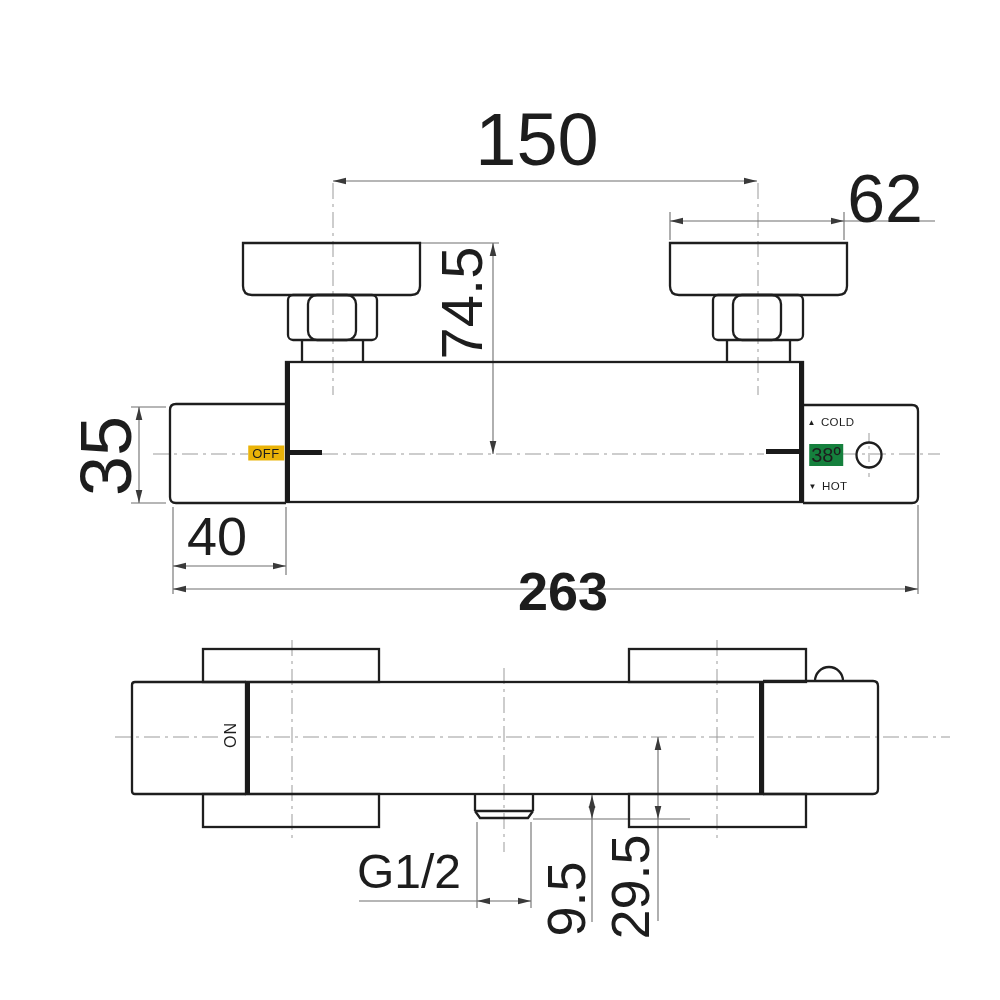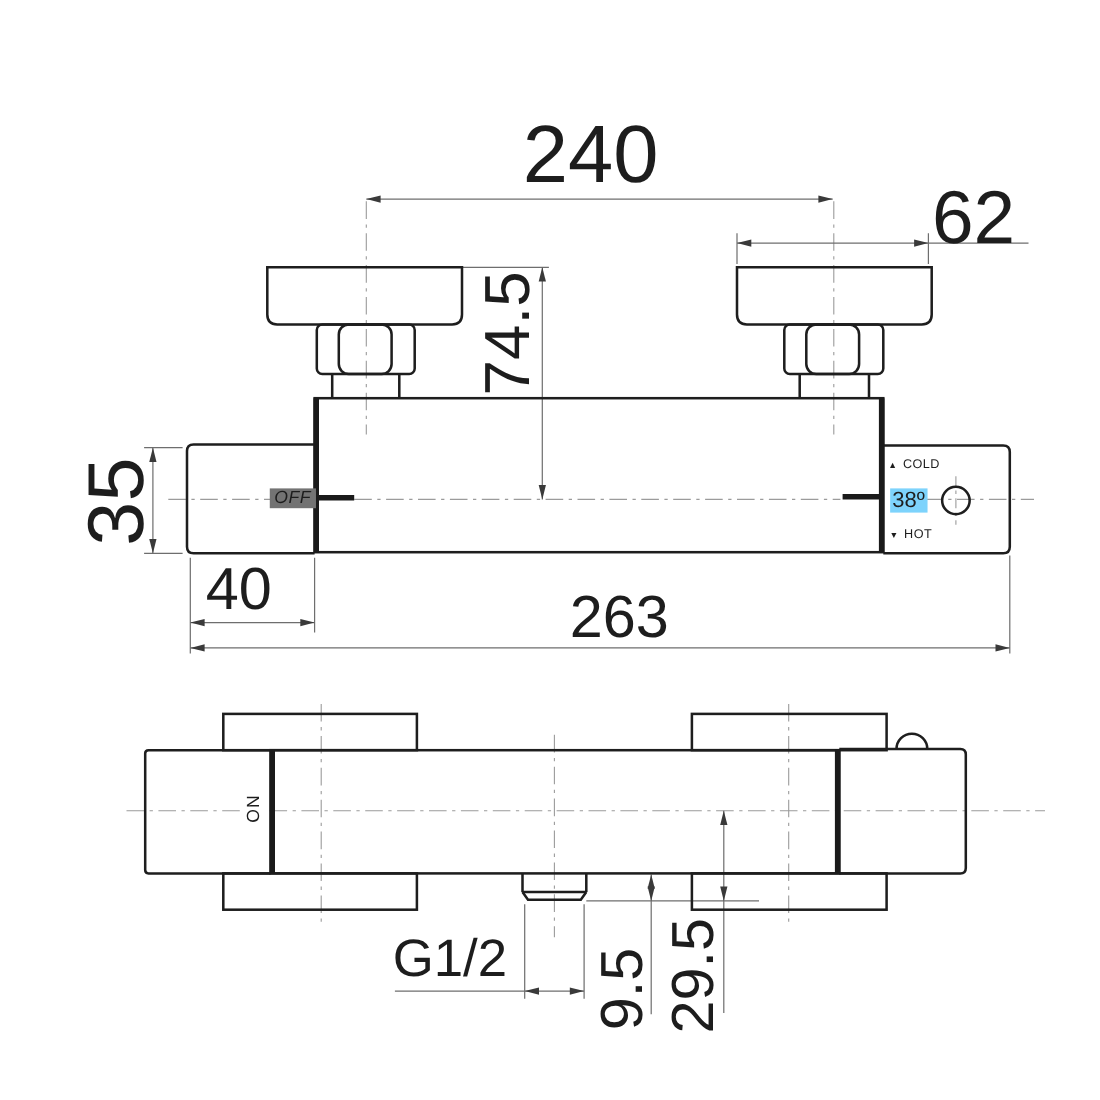--- a/index.html
+++ b/index.html
@@ -12,22 +12,22 @@
     position:absolute; line-height:1; white-space:nowrap; color:#1d1d1d;
     transform:translate(-50%,-50%);
   }
   .rot { transform:translate(-50%,-50%) rotate(-90deg); }
   .big  { font-size:74px; }
   .med  { font-size:48px; }
   .mid  { font-size:54px; }
   .lbl-74 { font-size:58px; }
   .tiny { font-size:11.5px; letter-spacing:.4px; display:flex; align-items:center; gap:5px; }
   .tiny .tri { font-size:8px; }
-  .t38 { font-size:20px; background:#7dd3fc; padding:1px 2px; }
-  .off { font-size:16px; background:#737373; padding:1px 4px; letter-spacing:.5px;font-style:italic; }
+  .t38 { font-size:20px; background:#15803d; padding:1px 2px; }
+  .off { font-size:13px; background:#eab308; padding:1px 4px; letter-spacing:.5px; }
   .on  { font-size:16px; letter-spacing:1px; }
   
   .obj   { stroke:#1e1e1e; stroke-width:2.3; fill:none; }
   .thick { stroke:#1a1a1a; stroke-width:5;   fill:none; }
   .dim   { stroke:#6e6e6e; stroke-width:1.1; fill:none; }
   .cl    { stroke:#9b9b9b; stroke-width:1;   fill:none; stroke-dasharray:16 5 3 5; }
   .cls   { stroke:#9b9b9b; stroke-width:1;   fill:none; stroke-dasharray:9 4 3 4; }
   .arr   { fill:#3a3a3a; stroke:none; }
 </style>
 </head>
@@ -143,31 +143,31 @@
       <path class="thick" d="M247.5,682 V794"></path>
       <path class="thick" d="M761.5,681 V794"></path>
 
       <path class="obj" d="M815,681 A14,14 0 0 1 843,681" stroke-width="2.1"></path>
 
       <path class="obj" d="M475,794 V811 M533,794 V811 M475,811 H533" stroke-width="2"></path>
       <path class="obj" d="M475,811 L480,818 H528 L533,811" stroke-width="2"></path>
     </g>
   </svg>
 
-  <div class="lbl big" style="left:537px; top:140px;">240</div>
+  <div class="lbl big" style="left:537px; top:140px;">150</div>
 
   <div class="lbl" style="left:885px; top:186px; font-size:68px;margin-top:12px;">62</div>
 
   <div class="lbl lbl-74 rot" style="left:462px; top:303px;">74.5</div>
 
   <div class="lbl rot" style="left:106px; top:456px; font-size:72px;">35</div>
 
   <div class="lbl mid" style="left:217px; top:536px;">40</div>
 
-  <div class="lbl mid" style="left:563px; top:561px;">263</div>
+  <div class="lbl mid" style="left:563px; top:591px;font-weight:bold;">263</div>
 
   <div class="lbl off" style="left:266px; top:453px;">OFF</div>
 
   <div class="lbl tiny" style="left:831px; top:423px;">
     <span class="tri">▲</span>
     <span>COLD</span>
   </div>
 
   <div class="lbl t38" style="left:826px; top:455px;">38º</div>
 

